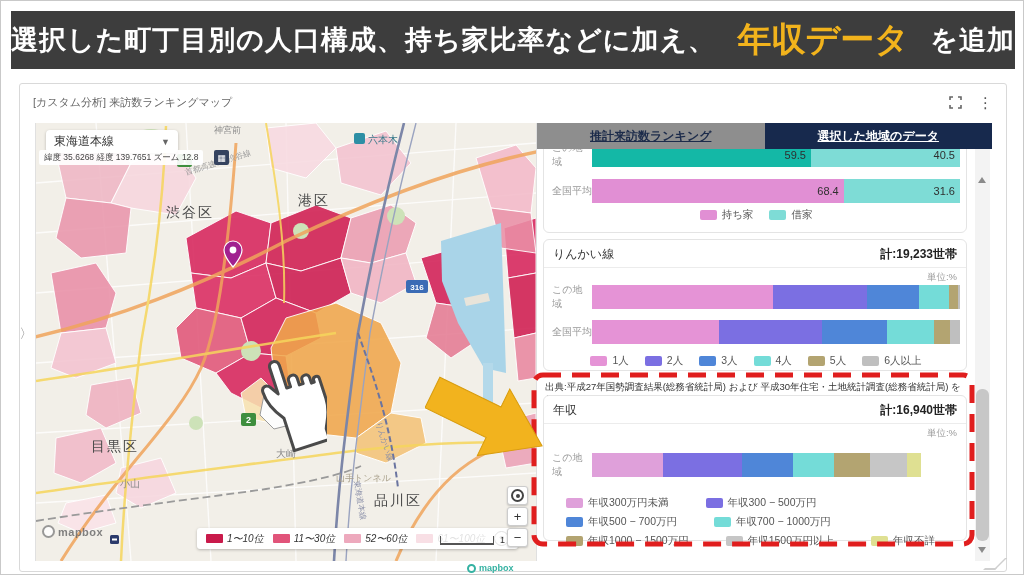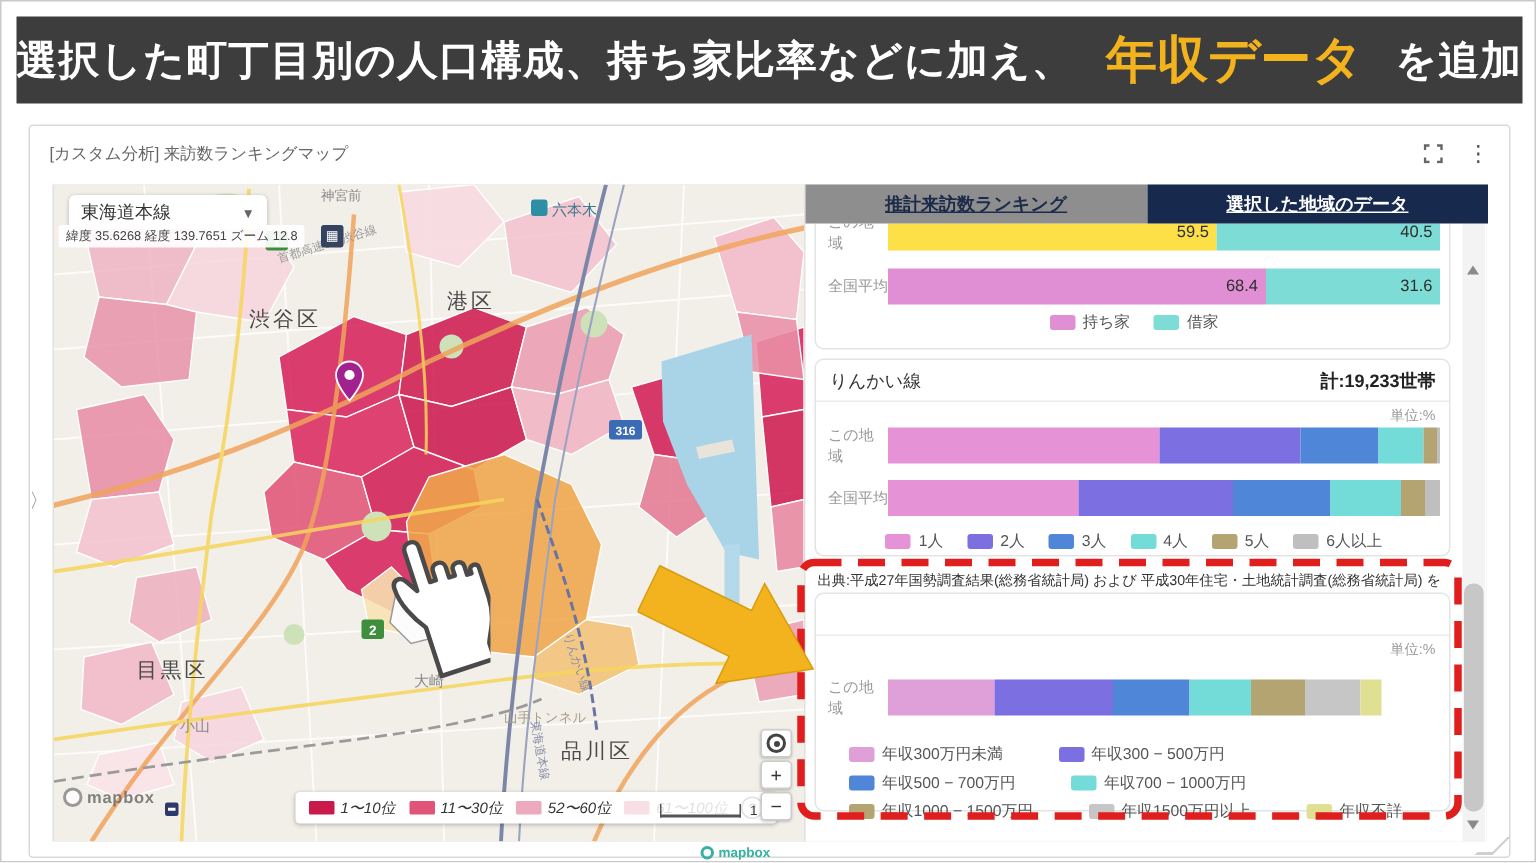--- a/index.html
+++ b/index.html
@@ -291,21 +291,21 @@
     </div>
   </div>
 
   <div class="panel">
     <div class="panel-scroll">
 
       <div class="sect" style="top:-48px;height:132px;">
         <div class="crow" style="top:41px;">
             <span class="clabel">この地域</span>
             <div class="cbar">
-              <div class="cseg" style="width: 59.5%; background: #fde047;">
+              <div class="cseg" style="width: 59.5%; background: #14b8a6;">
                 <span>59.5</span>
               </div>
               <div class="cseg" style="width: 40.5%; background: rgb(126, 220, 214);">
                 <span>40.5</span>
               </div>
             </div>
           </div>
         <div class="crow" style="top:77px;">
             <span class="clabel">全国平均</span>
             <div class="cbar">
@@ -382,20 +382,24 @@
             <span class="leg-item">
               <span class="leg-sw" style="background: rgb(191, 191, 191);"></span>
               <span>6人以上</span>
             </span>
           </div>
       </div>
 
       <div class="source-note">出典:平成27年国勢調査結果(総務省統計局) および 平成30年住宅・土地統計調査(総務省統計局) を加工して作成</div>
 
       <div class="sect" style="top:246px;height:146px;">
+        <div class="sect-head">
+          <span>年収</span>
+          <span class="sect-total">計:16,940世帯</span>
+        </div>
         <div class="sect-div" style="top:27px;"></div>
         <div class="unit-lbl" style="top:31px;">単位:%</div>
         <div class="crow" style="top:57px;">
             <span class="clabel">この地域</span>
             <div class="cbar">
               <div class="cseg" style="width: 19.4%; background: rgb(223, 160, 218);"></div>
               <div class="cseg" style="width: 21.4%; background: rgb(123, 111, 226);"></div>
               <div class="cseg" style="width: 13.9%; background: rgb(79, 134, 216);"></div>
               <div class="cseg" style="width: 11.1%; background: rgb(116, 220, 216);"></div>
               <div class="cseg" style="width: 9.7%; background: rgb(179, 164, 113);"></div>

